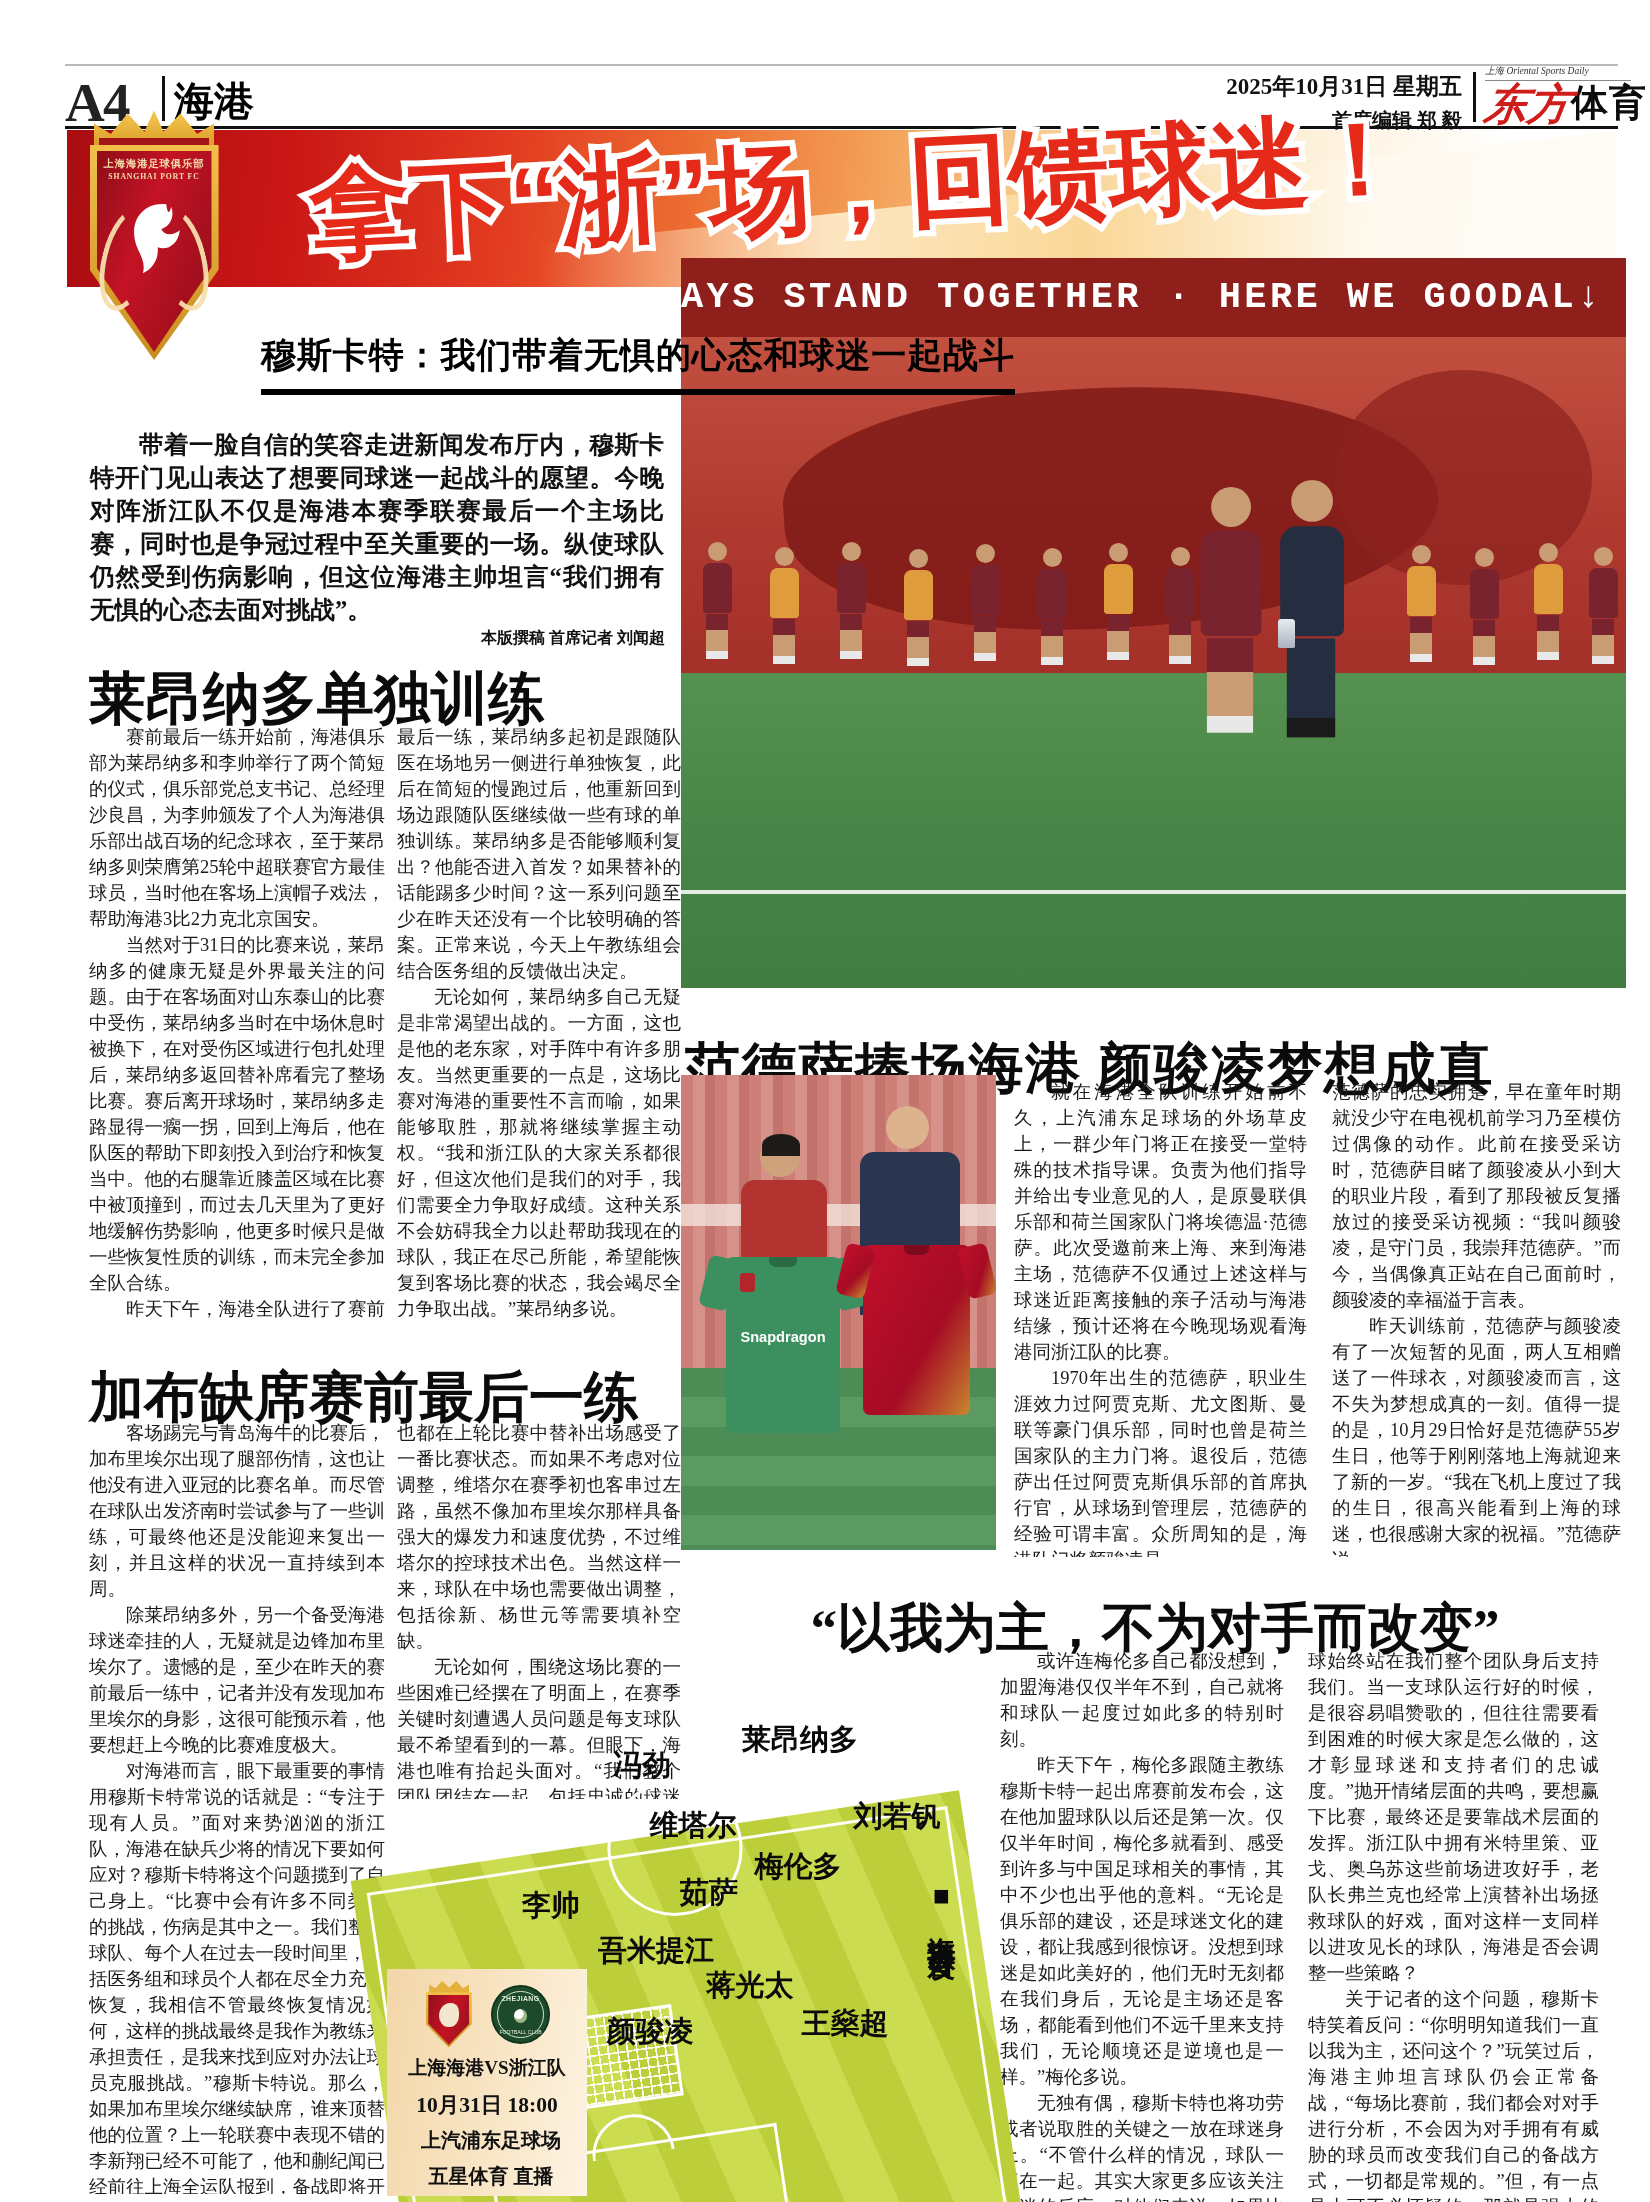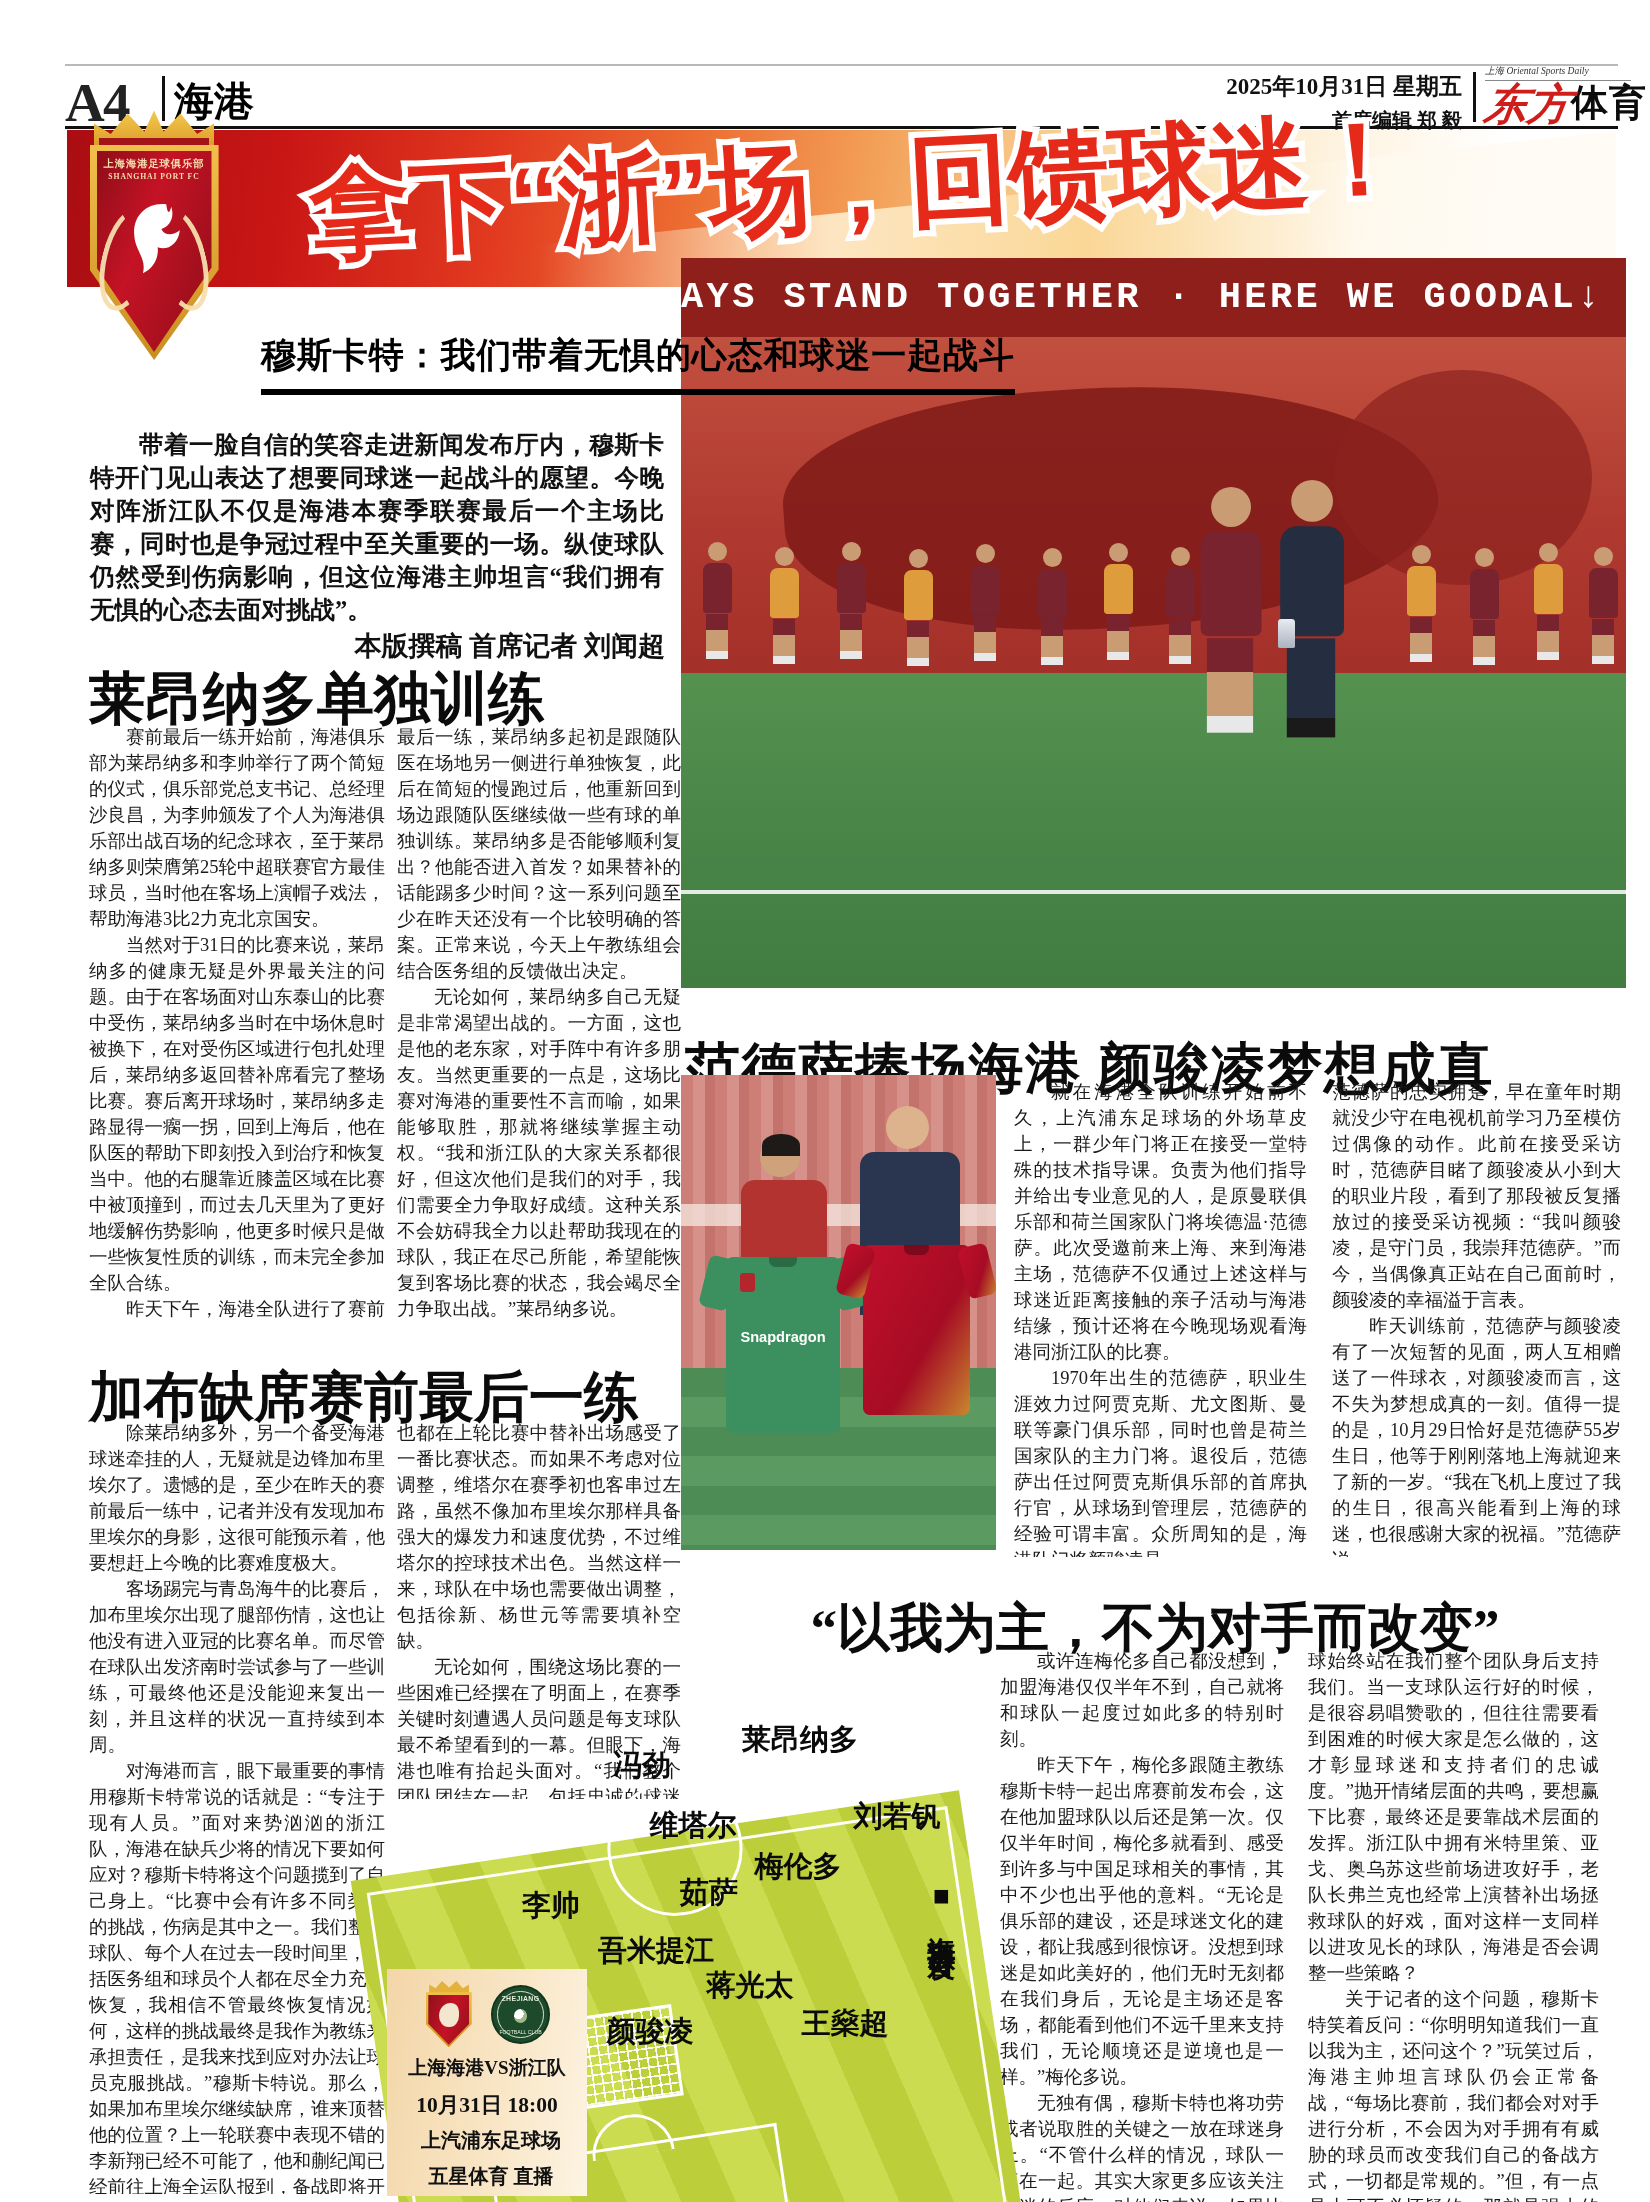--- a/index.html
+++ b/index.html
@@ -61,21 +61,21 @@
      font-size:7.7px;font-weight:700;letter-spacing:0.9px;z-index:3;}
   .crest .eagle{position:absolute;left:35px;top:102px;z-index:3;}
   .crest .laurel-l,.crest .laurel-r{position:absolute;top:112px;width:38px;height:95px;z-index:2;
      border:5.2px solid rgba(246,223,174,.95);border-radius:50%;border-top-color:transparent;}
   .crest .laurel-l{left:20.6px;border-right-color:transparent;transform:rotate(14deg);}
   .crest .laurel-r{right:20.6px;border-left-color:transparent;transform:rotate(-14deg);}
 
   
   .intro{position:absolute;left:89px;top:427px;width:576px;}
   .intro p{margin:1px;text-indent:2em;font-weight:700;font-size:24.5px;line-height:33px;text-align:justify;}
-  .byline{margin-top:1.7px;text-align:right;font-weight:700;font-size:27px;}
+  .byline{margin-top:1.7px;text-align:right;font-weight:700;font-size:16px;}
 
   
   .art-title{position:absolute;font-weight:900;color:#0b0b0b;white-space:nowrap;
      font-family:"Liberation Serif","DejaVu Serif",serif;}
   .body-col{position:absolute;overflow:hidden;font-size:18.5px;line-height:26px;color:#1a1a1a;}
   .body-col p{margin:0;text-indent:2em;text-align:justify;}
   .body-col.cont p:first-child{text-indent:0;}
 
   
   .photo1{position:absolute;left:681px;top:258px;width:945px;height:730px;overflow:hidden;background:#b8463c;}
@@ -307,22 +307,22 @@
       <p>当然对于31日的比赛来说，莱昂纳多的健康无疑是外界最关注的问题。由于在客场面对山东泰山的比赛中受伤，莱昂纳多当时在中场休息时被换下，在对受伤区域进行包扎处理后，莱昂纳多返回替补席看完了整场比赛。赛后离开球场时，莱昂纳多走路显得一瘸一拐，回到上海后，他在队医的帮助下即刻投入到治疗和恢复当中。他的右腿靠近膝盖区域在比赛中被顶撞到，而过去几天里为了更好地缓解伤势影响，他更多时候只是做一些恢复性质的训练，而未完全参加全队合练。</p>
       <p>昨天下午，海港全队进行了赛前</p>
     </div>
   <div class="body-col cont" style="left:397px;top:724px;width:284px;height:602px">
       <p>最后一练，莱昂纳多起初是跟随队医在场地另一侧进行单独恢复，此后在简短的慢跑过后，他重新回到场边跟随队医继续做一些有球的单独训练。莱昂纳多是否能够顺利复出？他能否进入首发？如果替补的话能踢多少时间？这一系列问题至少在昨天还没有一个比较明确的答案。正常来说，今天上午教练组会结合医务组的反馈做出决定。</p>
       <p>无论如何，莱昂纳多自己无疑是非常渴望出战的。一方面，这也是他的老东家，对手阵中有许多朋友。当然更重要的一点是，这场比赛对海港的重要性不言而喻，如果能够取胜，那就将继续掌握主动权。“我和浙江队的大家关系都很好，但这次他们是我们的对手，我们需要全力争取好成绩。这种关系不会妨碍我全力以赴帮助我现在的球队，我正在尽己所能，希望能恢复到客场比赛的状态，我会竭尽全力争取出战。”莱昂纳多说。</p>
     </div>
 
   <h2 class="art-title" style="left:89px;top:1315px;font-size:55px">加布缺席赛前最后一练</h2>
   <div class="body-col" style="left:89px;top:1420px;width:296px;height:774px">
+      <p>客场踢完与青岛海牛的比赛后，加布里埃尔出现了腿部伤情，这也让他没有进入亚冠的比赛名单。而尽管在球队出发济南时尝试参与了一些训练，可最终他还是没能迎来复出一刻，并且这样的状况一直持续到本周。</p>
       <p>除莱昂纳多外，另一个备受海港球迷牵挂的人，无疑就是边锋加布里埃尔了。遗憾的是，至少在昨天的赛前最后一练中，记者并没有发现加布里埃尔的身影，这很可能预示着，他要想赶上今晚的比赛难度极大。</p>
-      <p>客场踢完与青岛海牛的比赛后，加布里埃尔出现了腿部伤情，这也让他没有进入亚冠的比赛名单。而尽管在球队出发济南时尝试参与了一些训练，可最终他还是没能迎来复出一刻，并且这样的状况一直持续到本周。</p>
       <p>对海港而言，眼下最重要的事情用穆斯卡特常说的话就是：“专注于现有人员。”面对来势汹汹的浙江队，海港在缺兵少将的情况下要如何应对？穆斯卡特将这个问题揽到了自己身上。“比赛中会有许多不同类型的挑战，伤病是其中之一。我们整支球队、每个人在过去一段时间里，包括医务组和球员个人都在尽全力充分恢复，我相信不管最终恢复情况如何，这样的挑战最终是我作为教练来承担责任，是我来找到应对办法让球员克服挑战。”穆斯卡特说。那么，如果加布里埃尔继续缺席，谁来顶替他的位置？上一轮联赛中表现不错的李新翔已经不可能了，他和蒯纪闻已经前往上海全运队报到，备战即将开始的U20男足比赛。这样一来，球队不得不另作打算。</p>
     </div>
   <div class="body-col cont" style="left:397px;top:1420px;width:284px;height:379px">
       <p>也都在上轮比赛中替补出场感受了一番比赛状态。而如果不考虑对位调整，维塔尔在赛季初也客串过左路，虽然不像加布里埃尔那样具备强大的爆发力和速度优势，不过维塔尔的控球技术出色。当然这样一来，球队在中场也需要做出调整，包括徐新、杨世元等需要填补空缺。</p>
       <p>无论如何，围绕这场比赛的一些困难已经摆在了明面上，在赛季关键时刻遭遇人员问题是每支球队最不希望看到的一幕。但眼下，海港也唯有抬起头面对。“我们整个团队团结在一起，包括忠诚的球迷和我们的支持者们一起努力的话，那么一切都是有可能的。”穆斯卡特说。</p>
     </div>
 
   <h2 class="art-title" style="left:685px;top:986px;font-size:55px;letter-spacing:1.7px">范德萨捧场海港 颜骏凌梦想成真</h2>
 
   <div class="photo2">

